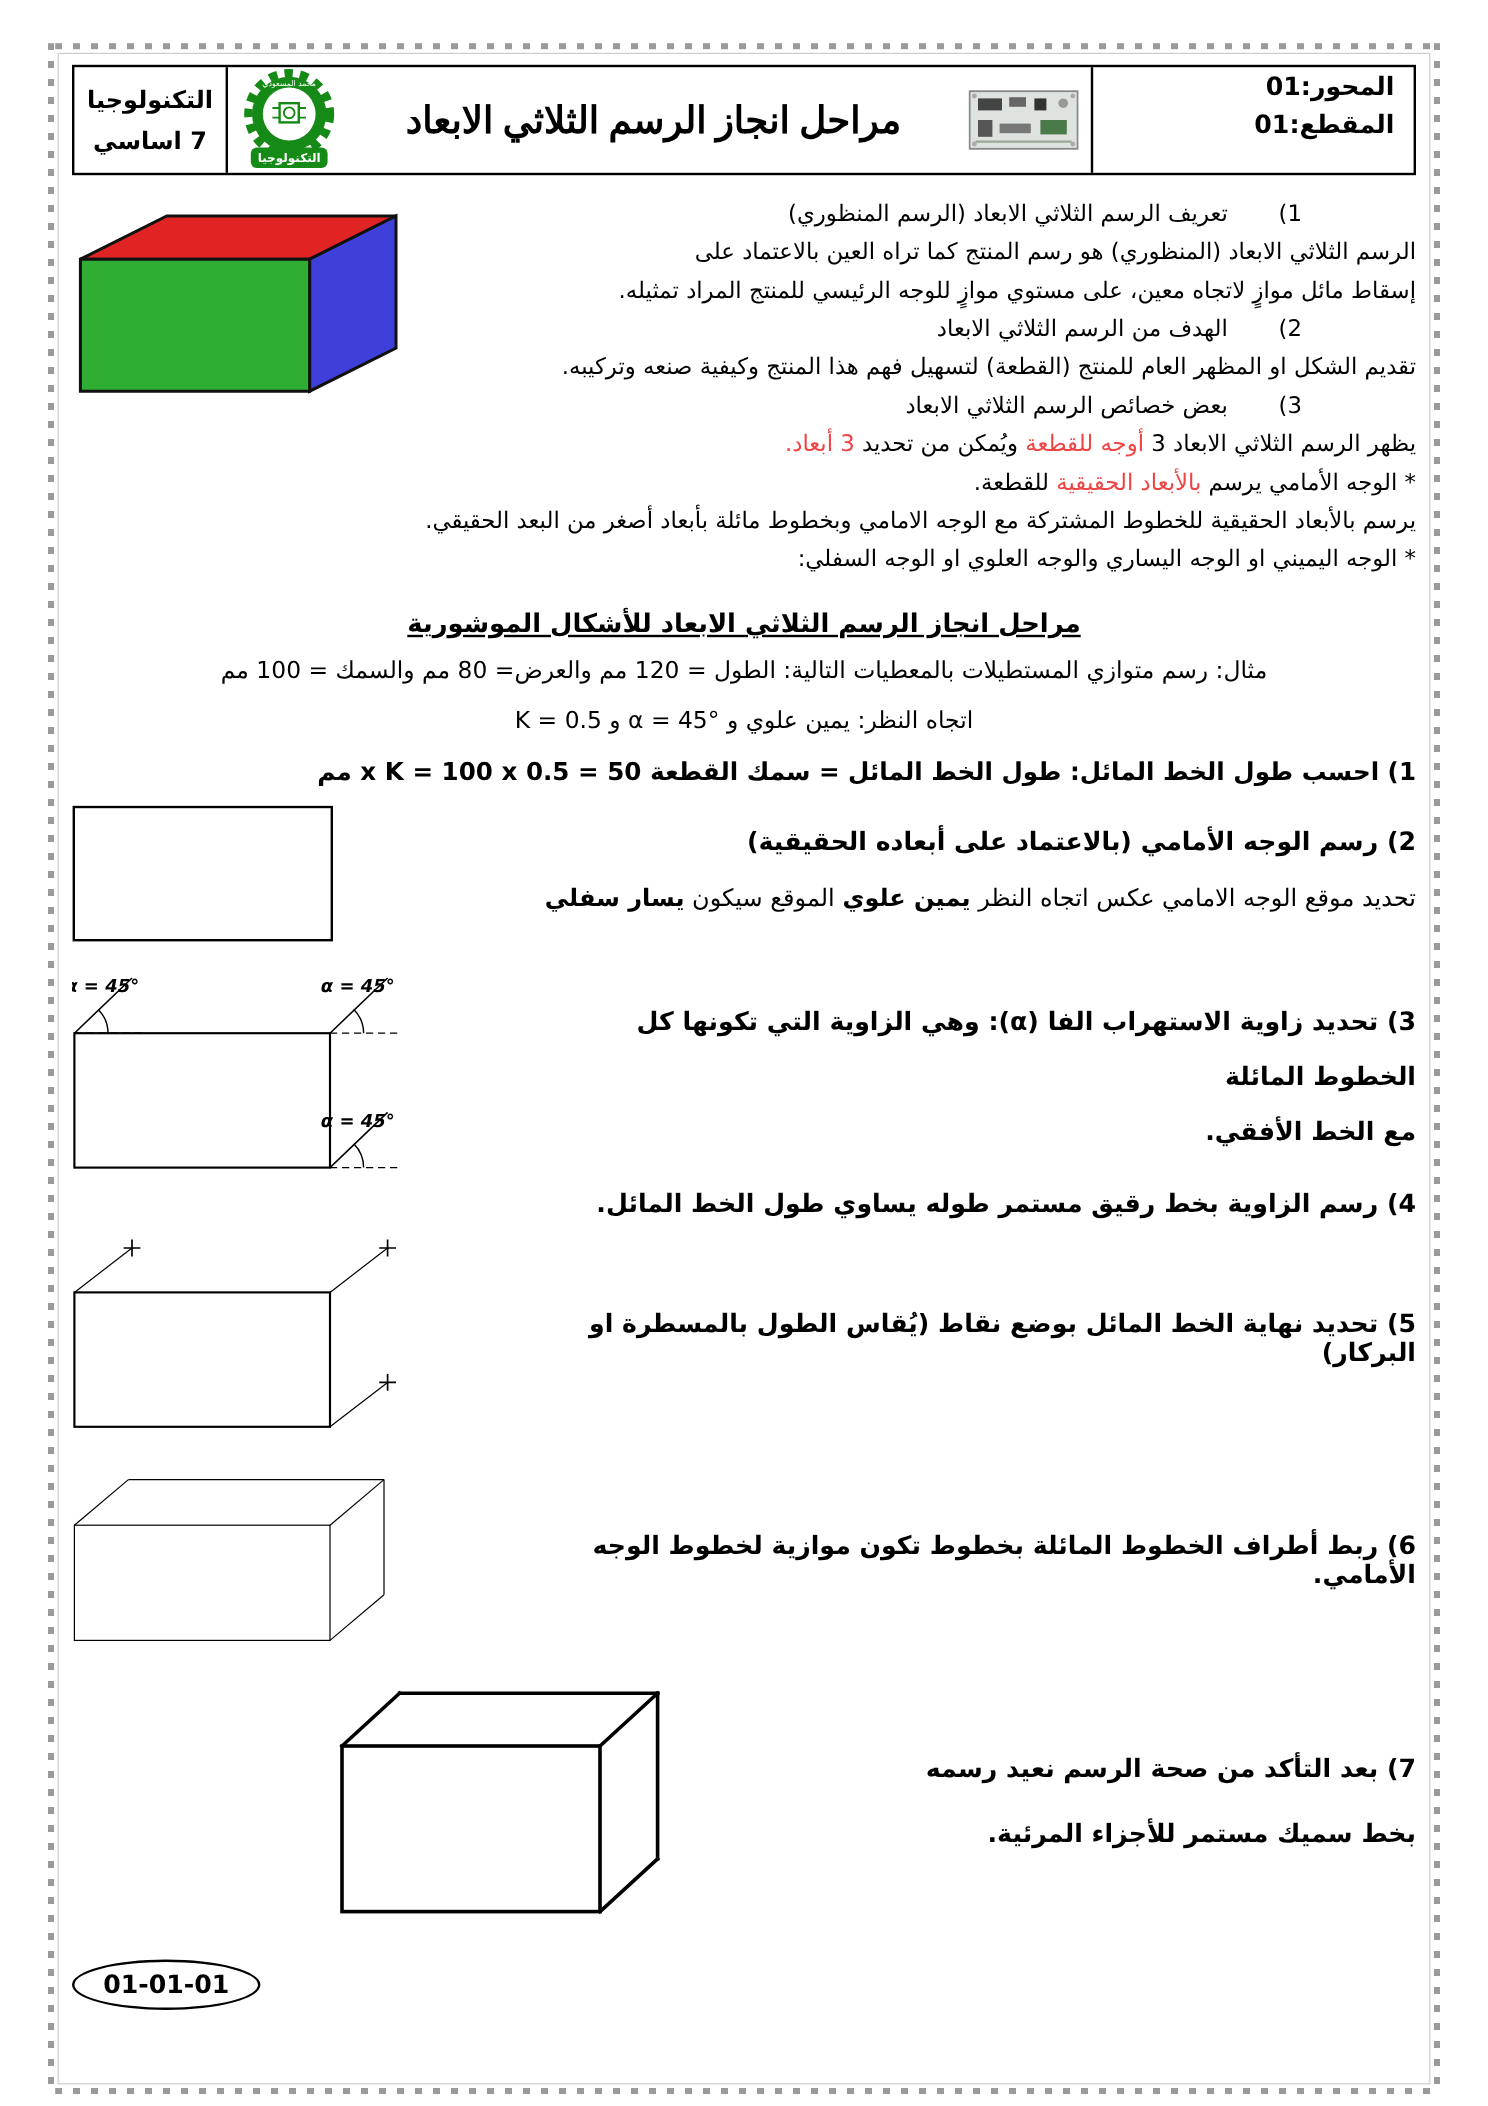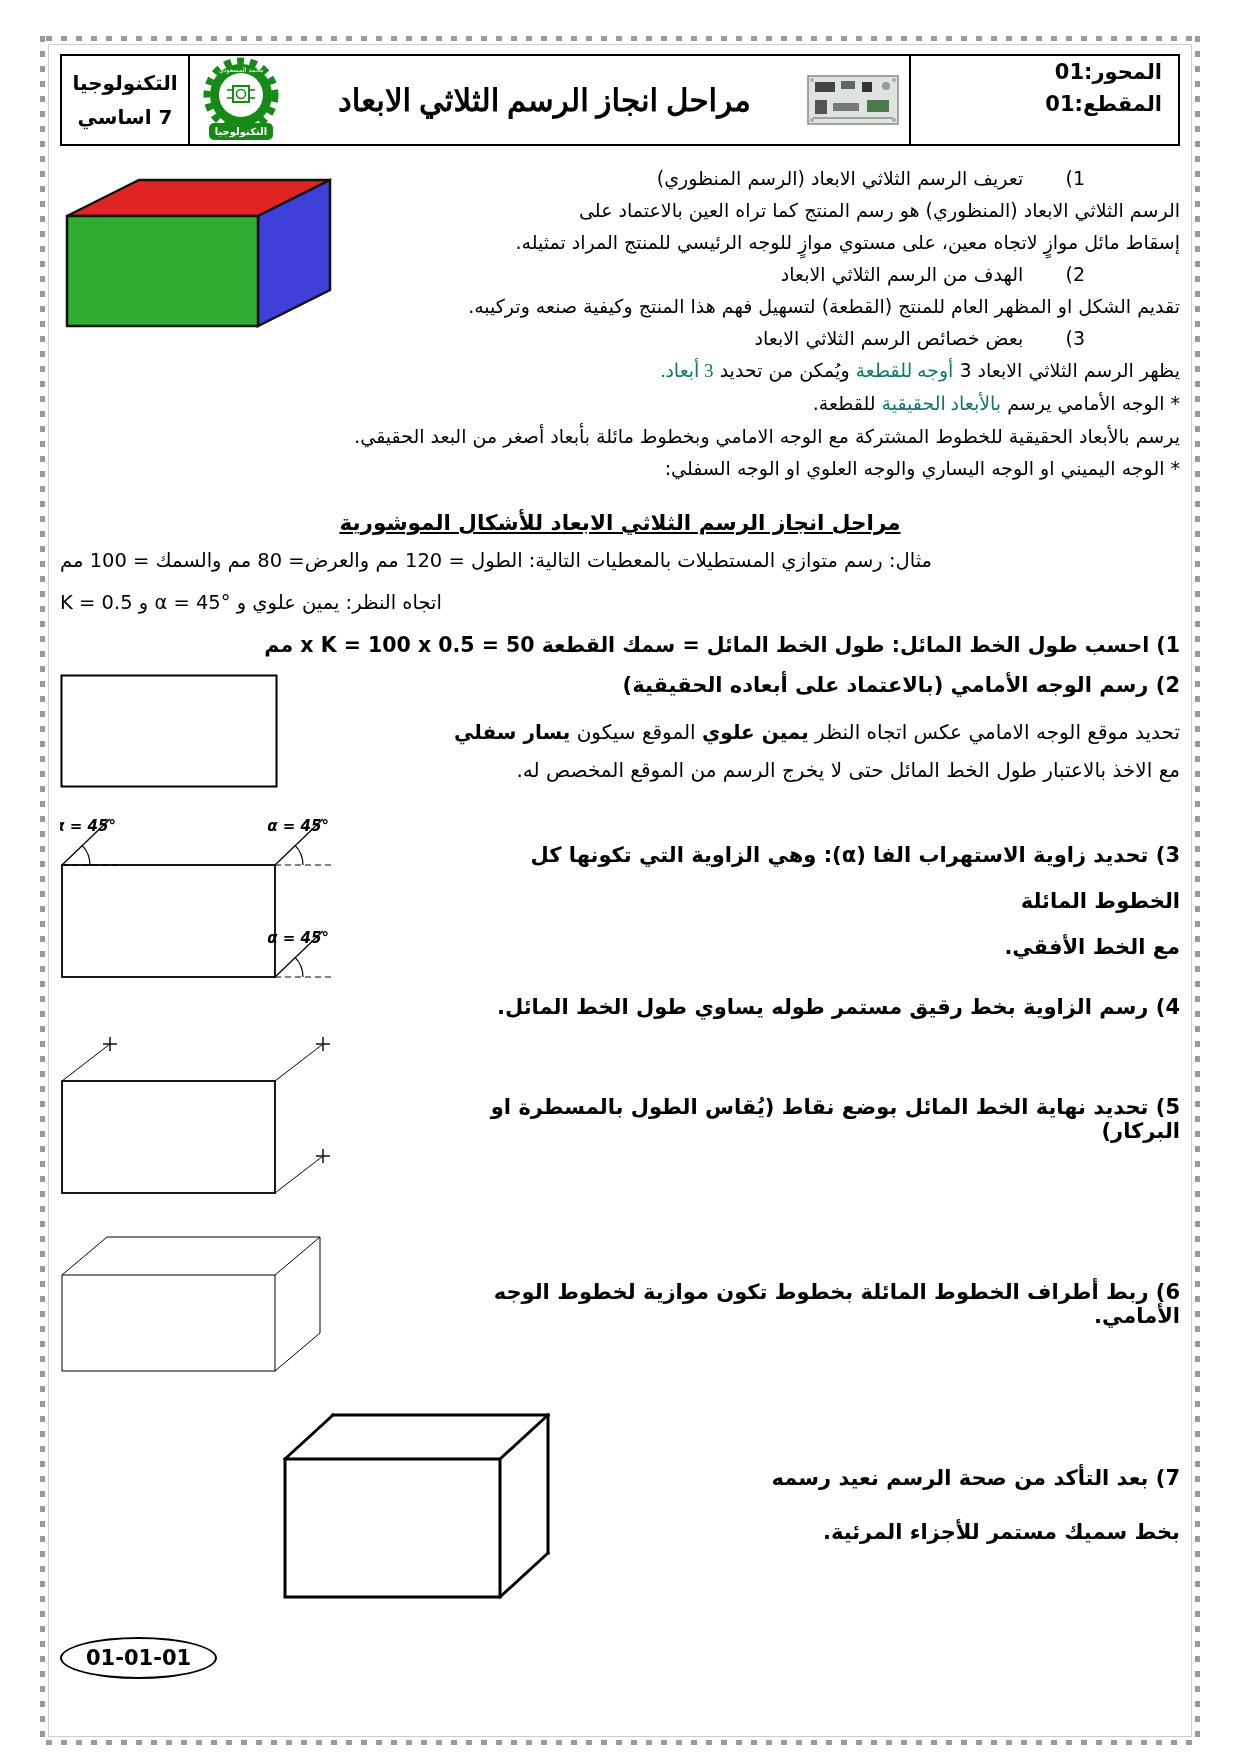--- a/index.html
+++ b/index.html
@@ -22,24 +22,24 @@
   .header{display:flex;border:2.5px solid #000;height:88px;align-items:stretch;}
   .h-right{width:235px;border-left:2.5px solid #000;display:flex;flex-direction:column;gap:8px;padding:4px 16px;font-weight:bold;font-size:21px;}
   .h-center{flex:1;display:flex;align-items:center;justify-content:space-between;padding:0 10px;}
   .h-title{font-size:31px;font-weight:bold;text-align:center;flex:1;padding:0 6px;font-family:Liberation Serif, serif;}
   .h-left{width:126px;border-right:2.5px solid #000;display:flex;flex-direction:column;justify-content:center;align-items:center;gap:10px;font-weight:bold;font-size:20px;}
 
   
   .intro{margin-top:16px;font-size:19px;line-height:32px;}
   .box-float{float:left;margin:10px 22px 6px 2px;}
   .num-line{padding-right:95px;}
-  .red{color:#0f766e;font-family:Liberation Serif, serif;}
+  .red{color:#ef4444;}
 
   .sec-heading{margin-top:26px;text-align:center;font-weight:bold;font-size:21.5px;text-decoration:underline;}
-  .example{text-align:left;font-size:19.5px;margin-top:10px;line-height:32px;}
+  .example{text-align:center;font-size:19.5px;margin-top:10px;line-height:32px;}
   .step1{font-weight:bold;font-size:20.5px;margin-top:14px;}
 
   .row{display:flex;justify-content:space-between;align-items:center;}
   .row .txt{text-align:right;}
   .r2{margin-top:16px;align-items:center;}
   .r2 .txt{width:740px;}
   .step-title{font-weight:bold;font-size:21px;}
   .r2 .body{font-size:20px;margin-top:16px;line-height:38px;}
   .b{font-weight:bold;}
   .r3{margin-top:26px;}
@@ -138,21 +138,20 @@
   <div class="example">مثال: رسم متوازي المستطيلات بالمعطيات التالية: الطول = 120 مم والعرض= 80 مم والسمك = 100 مم</div>
   <div class="example">اتجاه النظر: يمين علوي و α = 45° و K = 0.5</div>
 
   <div class="step1">1) احسب طول الخط المائل: طول الخط المائل = سمك القطعة x K = 100 x 0.5 = 50 مم</div>
 
   <div class="row r2">
     <div class="txt">
       <div class="step-title">2) رسم الوجه الأمامي (بالاعتماد على أبعاده الحقيقية)</div>
       <div class="body">
         <div><span>تحديد موقع الوجه الامامي عكس اتجاه النظر </span><span class="b">يمين علوي</span><span> الموقع سيكون </span><span class="b">يسار سفلي</span></div>
-        <div>مع الاخذ بالاعتبار طول الخط المائل حتى لا يخرج الرسم من الموقع المخصص له.</div>
       </div>
     </div>
     <svg class="fig" width="218" height="114" viewBox="0 0 218 114">
       <rect x="1.5" y="1.5" width="215" height="111" fill="none" stroke="#000" stroke-width="2"></rect>
     </svg>
   </div>
 
   <div class="row r3">
     <div class="txt">
       <div>3) تحديد زاوية الاستهراب الفا (α): وهي الزاوية التي تكونها كل الخطوط المائلة</div>

